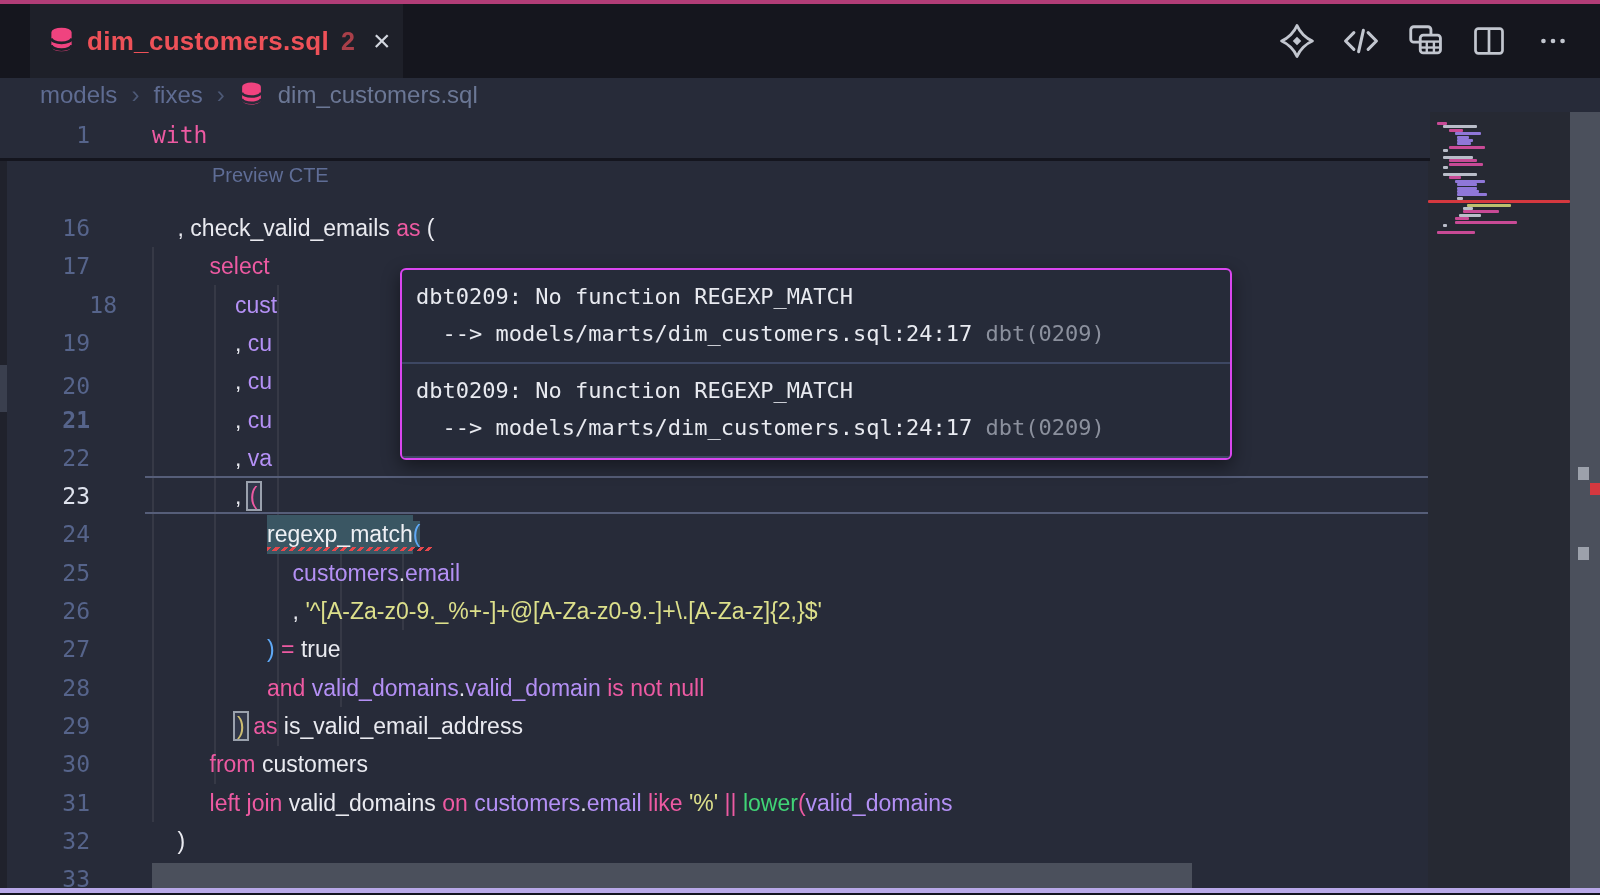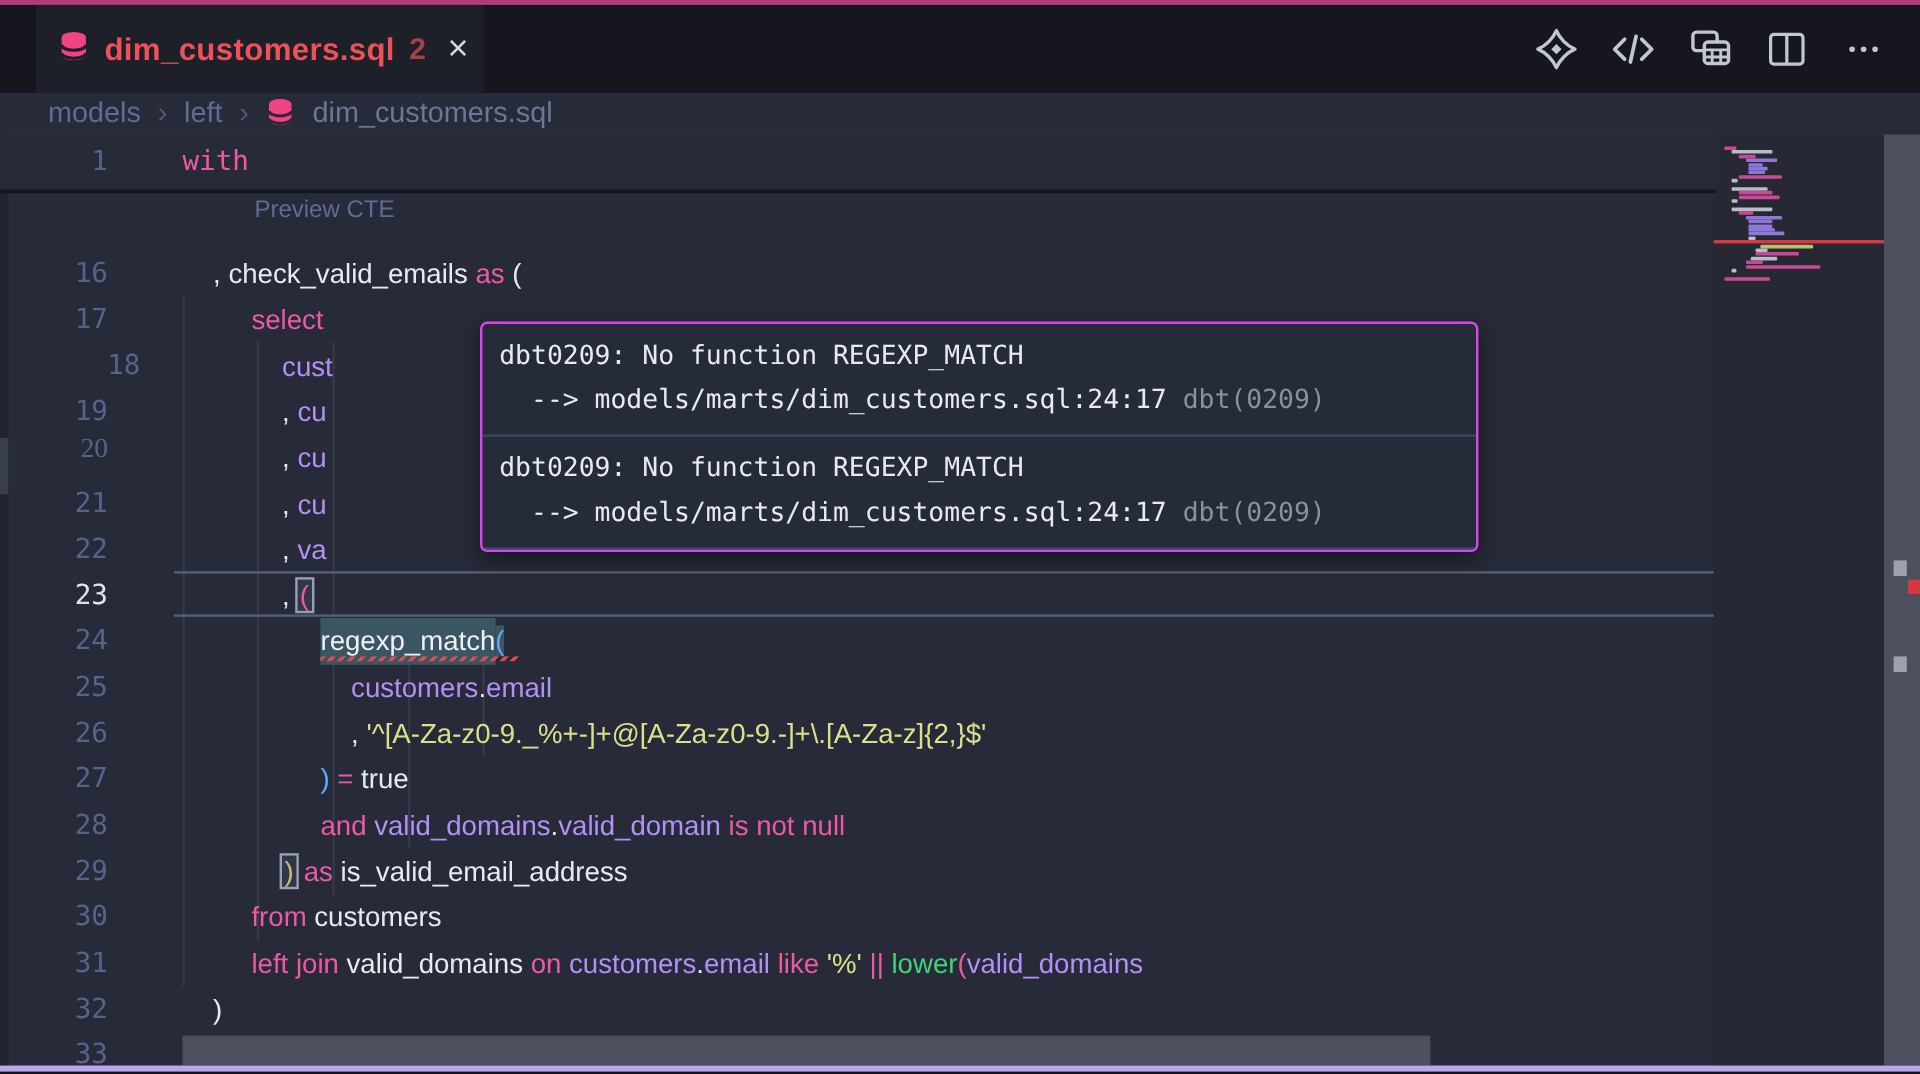--- a/index.html
+++ b/index.html
@@ -1,17 +1,17 @@
 <!DOCTYPE html>
 <html><head>
 <meta charset="utf-8">
 <style>
   html,body{margin:0;padding:0;background:#131320;}
   #app{position:relative;width:1600px;height:895px;overflow:hidden;
-       font-family:"Liberation Sans",sans-serif;background:#a21caf;}
+       font-family:"Liberation Sans",sans-serif;background:#8b5cf6;}
 
   
   .accent-line{position:absolute;left:0;top:0;width:1600px;height:4px;background:#b13d77;z-index:9;}
   .tabbar{position:absolute;left:0;top:4px;width:1600px;height:74px;background:#15161e;}
   .tab{position:absolute;left:30px;top:0;width:373px;height:74px;background:#1e2029;
        display:flex;align-items:center;gap:12px;padding:0 18px;box-sizing:border-box;}
   .tab-title{color:#ee5158;font-size:26px;font-weight:bold;letter-spacing:.3px;}
   .tab-badge{color:#a93f49;font-size:25px;font-weight:bold;}
   .tab-close{color:#d3d7df;font-size:30px;line-height:30px;margin-left:6px;cursor:pointer;}
   .tab-actions{position:absolute;right:28px;top:0;height:74px;display:flex;align-items:center;gap:26px;}
@@ -130,21 +130,21 @@
           <circle cx="16" cy="16" r="2.2" fill="#c2c6cf"></circle>
           <circle cx="25" cy="16" r="2.2" fill="#c2c6cf"></circle>
         </svg>
       </span>
     </div>
   </div>
 
   <div class="breadcrumbs">
     <span class="crumb">models</span>
     <span class="crumb-sep">›</span>
-    <span class="crumb">left</span>
+    <span class="crumb">fixes</span>
     <span class="crumb-sep">›</span>
     <span style="margin-top:3px;">
       <svg width="25" height="27" viewBox="0 0 24 24">
         <path d="M3 5.5 a9 4 0 0 1 18 0 v13 a9 4 0 0 1 -18 0 Z" fill="#f0437f"></path>
         <path d="M3 11 a9 4 0 0 0 18 0" stroke="#272b39" stroke-width="2.4" fill="none"></path>
         <path d="M3 17 a9 4 0 0 0 18 0" stroke="#272b39" stroke-width="2.4" fill="none"></path>
       </svg>
     </span>
     <span class="crumb crumb-file">dim_customers.sql</span>
   </div>
@@ -167,23 +167,23 @@
 
     <div id="code-lines">
         <div class="gutter-num" style="top: 97px;">16</div>
         <div class="code-row" style="top: 97px;"><span class="code-text"><span class="tk-tx">    , check_valid_emails </span><span class="tk-kw">as</span><span class="tk-tx"> (</span></span></div>
         <div class="gutter-num" style="top: 135.3px;">17</div>
         <div class="code-row" style="top: 135.3px;"><span class="code-text"><span class="tk-tx">         </span><span class="tk-kw">select</span></span></div>
         <div class="gutter-num" style="top: 173.6px; padding-left: 27px;">18</div>
         <div class="code-row" style="top: 173.6px;"><span class="code-text"><span class="tk-tx">             </span><span class="tk-fd">cust</span></span></div>
         <div class="gutter-num" style="top: 211.9px;">19</div>
         <div class="code-row" style="top: 211.9px;"><span class="code-text"><span class="tk-tx">             , </span><span class="tk-fd">cu</span></span></div>
-        <div class="gutter-num" style="top: 242px; font-family: Liberation Serif, serif;">20</div>
+        <div class="gutter-num" style="top: 255px;">20</div>
         <div class="code-row" style="top: 250.2px;"><span class="code-text"><span class="tk-tx">             , </span><span class="tk-fd">cu</span></span></div>
-        <div class="gutter-num" style="top: 288.5px;">21</div>
+        <div class="gutter-num" style="top: 288.5px; font-weight: bold;">21</div>
         <div class="code-row" style="top: 288.5px;"><span class="code-text"><span class="tk-tx">             , </span><span class="tk-fd">cu</span></span></div>
         <div class="gutter-num" style="top: 326.8px;">22</div>
         <div class="code-row" style="top: 326.8px;"><span class="code-text"><span class="tk-tx">             , </span><span class="tk-fd">va</span></span></div>
         <div class="gutter-num active" style="top: 365.1px;">23</div>
         <div class="code-row" style="top: 365.1px;"><span class="code-text"><span class="tk-tx">             , </span><span class="tk-boxp">(</span></span></div>
         <div class="gutter-num" style="top: 403.4px;">24</div>
         <div class="code-row" style="top: 403.4px;"><span class="code-text"><span class="tk-tx">                  </span><span class="whl"><span class="tk-wm">regexp_match</span><div class="squiggle"></div></span><span class="tk-wmb">(</span></span></div>
         <div class="gutter-num" style="top: 441.7px;">25</div>
         <div class="code-row" style="top: 441.7px;"><span class="code-text"><span class="tk-tx">                      </span><span class="tk-fd">customers</span><span class="tk-tx">.</span><span class="tk-fd">email</span></span></div>
         <div class="gutter-num" style="top: 480px;">26</div>

